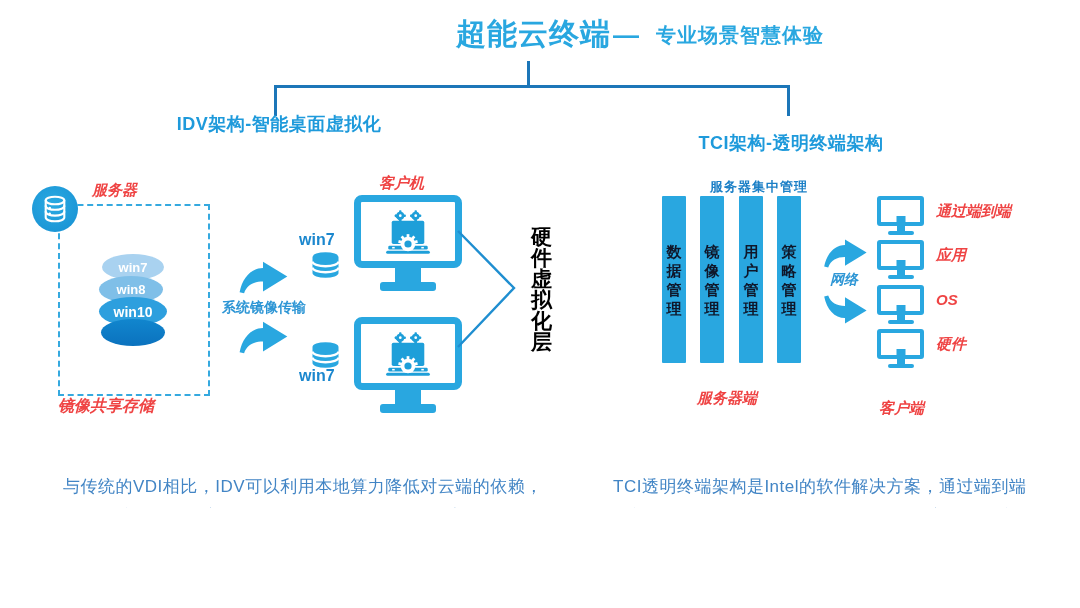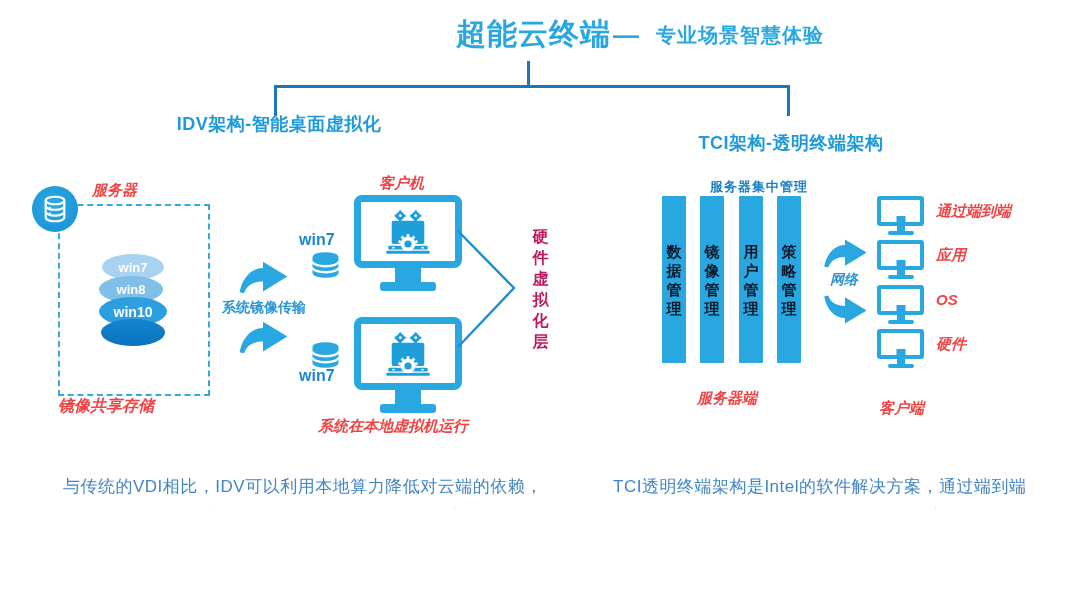--- a/index.html
+++ b/index.html
@@ -27,21 +27,21 @@
   .big-screen{width:94px;height:59px;border:7px solid #29A7E0;border-radius:8px;background:#fff;display:flex;align-items:center;justify-content:center;}
   .big-neck{width:26px;height:14px;background:#29A7E0;}
   .big-base{width:56px;height:9px;background:#29A7E0;border-radius:3px;}
   .sm-screen{width:39px;height:22px;border:4px solid #29A7E0;border-radius:3px;background:#fff;position:relative;}
   .sm-tab{position:absolute;left:50%;bottom:0;transform:translateX(-50%);width:9px;height:6px;background:#29A7E0;}
   .sm-neck{width:8px;height:5px;background:#29A7E0;margin:0 auto;}
   .sm-base{width:26px;height:4px;background:#29A7E0;border-radius:2px;margin:0 auto;}
   
   .vbar{width:24px;height:167px;background:#29A7E0;border-radius:1px;display:flex;align-items:center;justify-content:center;}
   .vbar span{display:block;width:16px;font-size:15px;line-height:19px;font-weight:bold;color:#0f172a;text-align:center;word-break:break-all;}
-  .vtext{width:19px;font-size:16px;line-height:21px;font-weight:bold;color:#be185d;text-align:center;word-break:break-all;}
+  .vtext{width:19px;font-size:21px;line-height:21px;font-weight:bold;color:#000000;text-align:center;word-break:break-all;}
   
   .desc{font-size:17px;line-height:30px;color:#4285C5;white-space:pre-line;letter-spacing:0.5px;margin-left:16px;}
 </style>
 </head>
 <body>
 
 <div id="canvas">
 
   <div class="abs title-main" style="left:456px;top:14px;">超能云终端</div>
   <div class="abs title-dash" style="left:613px;top:20px;">—</div>
@@ -177,21 +177,20 @@
     </div>
     <div class="big-neck" style="margin:0 auto;"></div>
     <div class="big-base" style="margin:0 auto;"></div>
   </div>
 
   <svg class="abs" style="left:456px;top:225px;" width="64" height="130" viewBox="0 0 64 130">
     <path d="M2,6 L58,63 L2,122" fill="none" stroke="#1F8ED0" stroke-width="2.4"></path>
   </svg>
   <div class="abs vtext" style="left:531px;top:226px;">硬件虚拟化层</div>
 
-  <div class="abs lbl" style="left:318px;top:417px;">系统在本地虚拟机运行</div>
 
   <div class="abs desc" style="left:47px;top:472px;width:490px;">与传统的VDI相比，IDV可以利用本地算力降低对云端的依赖，
 同时在扩展性、稳定性、灵活性、和集中管理性等方面
 具备较大优势</div>
 
   <div class="abs sec-heading" style="left:694px;top:131px;width:194px;">TCI架构-透明终端架构</div>
 
   <div class="abs mgmt-lbl" style="left:666px;top:178px;margin-left:44px;">服务器集中管理</div>
 
   <div class="abs vbar" style="left:662px;top:196px;">

